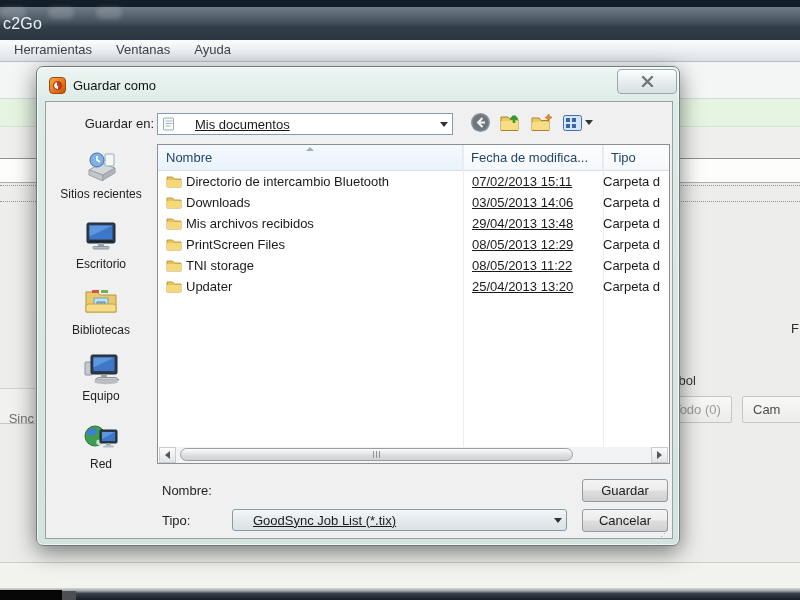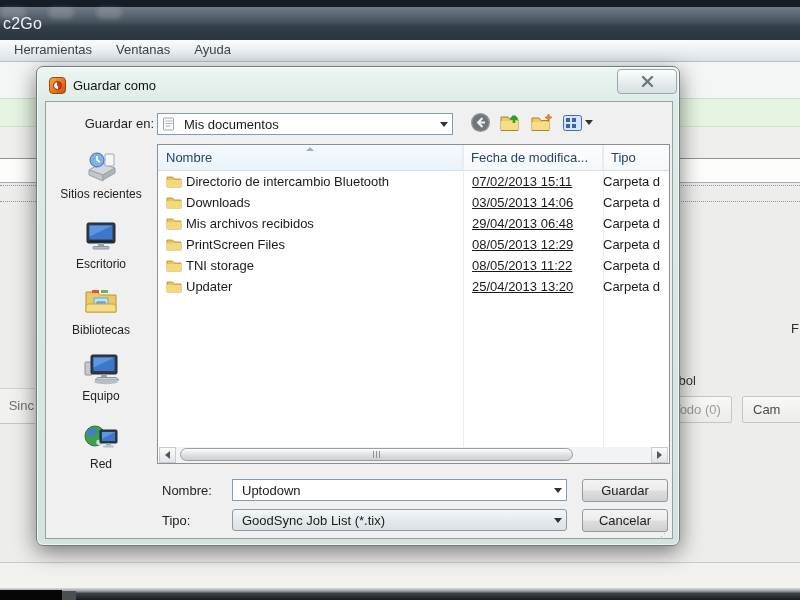--- a/index.html
+++ b/index.html
@@ -22,21 +22,21 @@
   .app-bg { left:0; top:62px; width:800px; height:500px; background:#ededeb; }
   .band1 { left:0; top:62px; width:800px; height:37px; background:#f4f6f6; border-bottom:1px solid #d4d9da; }
   .band-green { left:0; top:99px; width:800px; height:28px; background:#e6f5e2; border-bottom:1px solid #d3e2d1; }
   .band2 { left:0; top:127px; width:800px; height:32px; background:#efefed; border-bottom:1px solid #8f9498; }
   .band-white { left:0; top:159px; width:800px; height:24px; background:#fdfdfc; border-bottom:1px solid #aaaeb2; }
   .row-letter { left:791px; top:162px; color:#2c2c2c; }
   .dot1 { left:0; top:185px; width:800px; height:0; border-top:1px dotted #8e969b; }
   .dot2 { left:0; top:201px; width:800px; height:0; border-top:1px dotted #8e969b; }
 
   .left-frag-box { left:0; top:388px; width:35px; height:36px; background:#f1f1ef; border-top:1px solid #d2d2ce; border-bottom:1px solid #c6c6c2; }
-  .left-frag { right:1px; top:9px; color:#6f6f6f; position:absolute; }
+  .left-frag { right:1px; top:22px; color:#6f6f6f; position:absolute; }
 
   .tree-label { left:667px; top:373px; color:#333; }
   .tree-btn { top:396px; height:27px; background:linear-gradient(180deg,#f8f8f6,#ececea); border:1px solid #c6c6c2; border-radius:2px;
     display:flex; align-items:center; justify-content:center; }
   .tree-btn-all { left:662px; width:70px; color:#9a9a9a; }
   .tree-btn-cam { left:742px; width:70px; color:#4c4c4c; justify-content:flex-start; padding-left:10px; }
 
   .statusbar { left:0; top:562px; width:800px; height:26px; background:linear-gradient(180deg,#f6f6f3,#ececе8); background-color:#f2f2ef; border-top:1px solid #cbcbc7; }
   .bottom-strip { left:0; top:588px; width:800px; height:12px; background:linear-gradient(180deg,#d8d8d6 0%,#9aa0a6 25%,#3a424b 45%,#171c22 100%); }
   .bottom-black { left:0; top:590px; width:62px; height:10px; background:#060606; }
@@ -53,21 +53,21 @@
   .dlg-title { left:36px; top:11px; font-size:13px; color:#101010; }
   .dlg-close { left:580px; top:2px; width:60px; height:25px; border-radius:4px;
     background:linear-gradient(180deg,#fdfefe,#e6ecee 55%,#d7dfe1); border:1px solid #9ba7ab;
     display:flex; align-items:center; justify-content:center; }
   .dlg-content { left:8px; top:34px; width:628px; height:438px; background:#f0f0f0; border:1px solid #98a0a4; }
 
   .lbl { color:#222; }
   .savein-lbl { left:28px; top:14px; width:80px; text-align:right; }
   .combo { background:#fff; border:1px solid #7f9db9; height:22px; display:flex; align-items:center; }
   .combo-savein { left:111px; top:11px; width:296px; }
-  .combo-text { flex:1; padding-left:9px; white-space:nowrap; overflow:hidden; }
+  .combo-text { flex:1; padding-left:20px; white-space:nowrap; overflow:hidden;text-decoration:underline; }
   .combo-arrow { width:16px; display:flex; align-items:center; justify-content:center; align-self:stretch; }
   .caret-down { width:0; height:0; border-left:4px solid transparent; border-right:4px solid transparent; border-top:5px solid #333; }
   .mini-icon { margin-left:4px; }
 
   .tb { left:424px; top:10px; display:flex; align-items:center; gap:9px; }
   .tb-btn { display:flex; align-items:center; }
 
   .sidebar-item { left:4px; width:102px; height:66px; display:flex; flex-direction:column; align-items:center; }
   .sidebar-item .s-label { font-size:12px; color:#222; margin-top:1px; white-space:nowrap; }
 
@@ -314,21 +314,21 @@
           <span class="fl-type">Carpeta d</span>
         </div>
         <div class="fl-row">
           <span class="fl-icon">
               <svg width="16" height="13" viewBox="0 0 16 13">
                 <path d="M1 2 h5.5 l1.8 2 h6.7 v8 H1 z" fill="#e9c35a" stroke="#b08b2a" stroke-width="0.8"></path>
                 <path d="M1 5 h14 v7 H1 z" fill="#f5d87a"></path>
               </svg>
             </span>
           <span class="fl-name">Mis archivos recibidos</span>
-          <span class="fl-date">29/04/2013 06:48</span>
+          <span class="fl-date">29/04/2013 13:48</span>
           <span class="fl-type">Carpeta d</span>
         </div>
         <div class="fl-row">
           <span class="fl-icon">
               <svg width="16" height="13" viewBox="0 0 16 13">
                 <path d="M1 2 h5.5 l1.8 2 h6.7 v8 H1 z" fill="#e9c35a" stroke="#b08b2a" stroke-width="0.8"></path>
                 <path d="M1 5 h14 v7 H1 z" fill="#f5d87a"></path>
               </svg>
             </span>
           <span class="fl-name">PrintScreen Files</span>
@@ -369,26 +369,20 @@
               <span class="hs-grip"></span>
           </div>
         </div>
         <div class="hs-arrow">
             <i class="tri-right"></i>
           </div>
       </div>
     </div>
 
     <div class="abs lbl fname-lbl">Nombre:</div>
-    <div class="abs combo combo-fname">
-      <span class="combo-text">Uptodown</span>
-      <span class="combo-arrow">
-          <i class="caret-down"></i>
-        </span>
-    </div>
     <div class="abs btn btn-save">
       <span>Guardar</span>
     </div>
 
     <div class="abs lbl ftype-lbl">Tipo:</div>
     <div class="abs combo combo-ftype">
       <span class="combo-text">GoodSync Job List (*.tix)</span>
       <span class="combo-arrow">
           <i class="caret-down"></i>
         </span>

